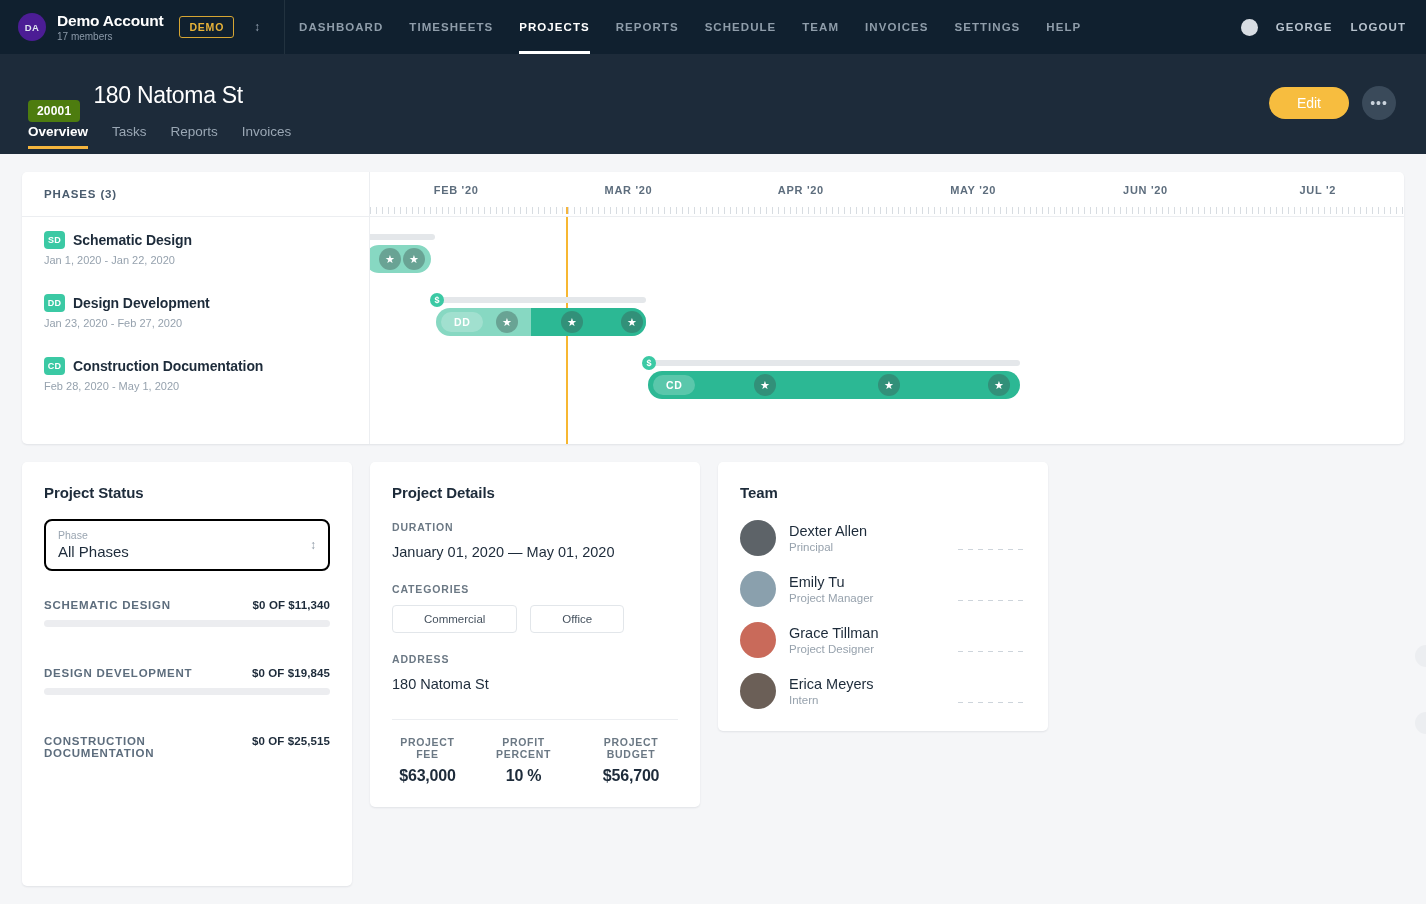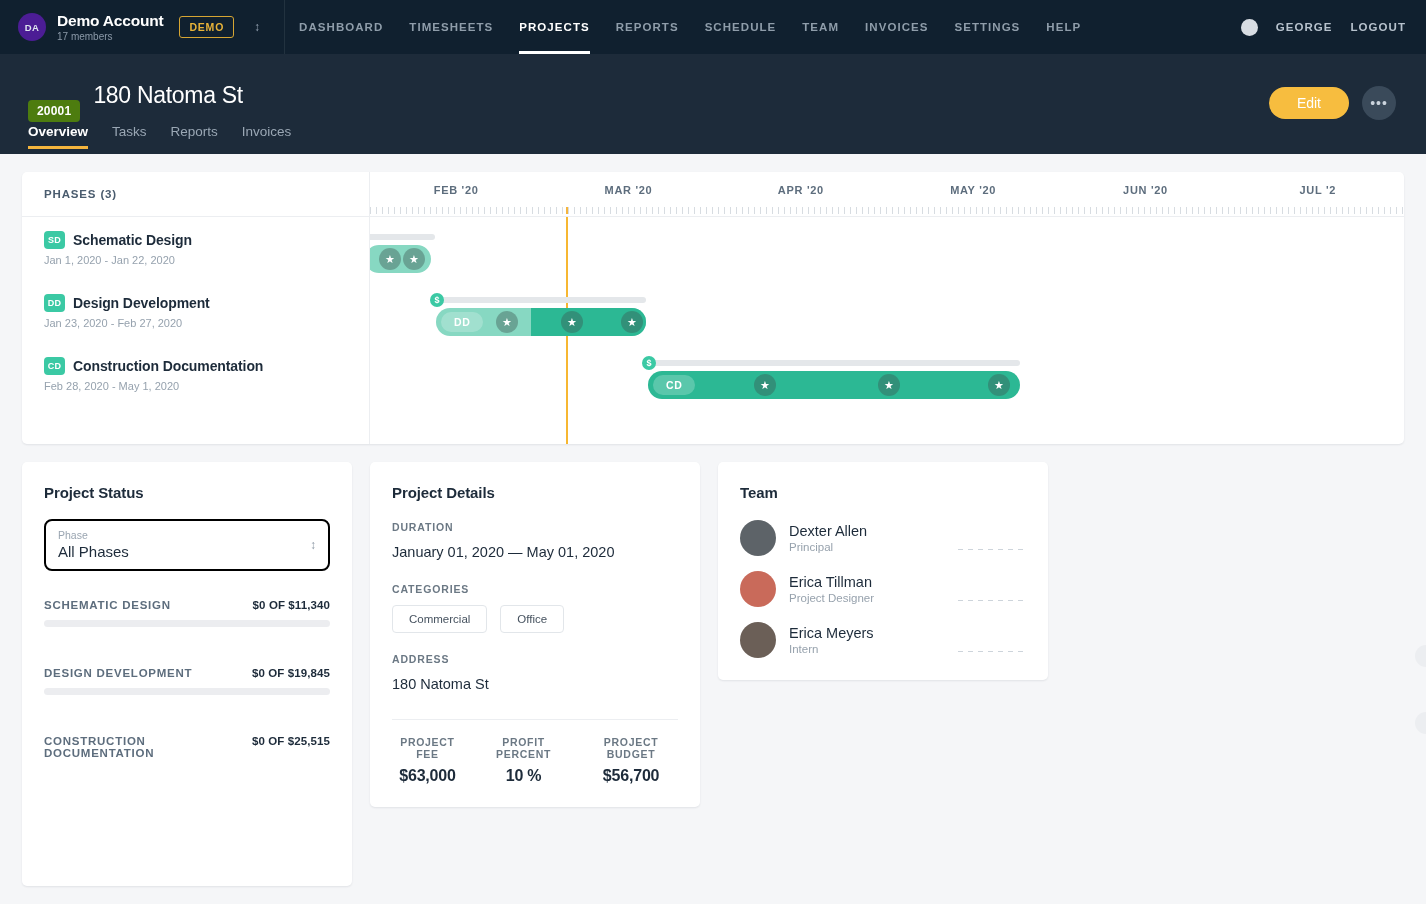--- a/index.html
+++ b/index.html
@@ -147,21 +147,21 @@
   .prog-head { display: flex; justify-content: space-between; align-items: flex-start; gap: 10px; }
   .prog-name { font-size: 11.5px; font-weight: bold; letter-spacing: .75px; color: #5d6d7d; max-width: 160px; }
   .prog-amt { font-size: 11.5px; font-weight: bold; color: #1d2b3a; text-align: right; letter-spacing: .1px; }
   .prog-bar { height: 7px; border-radius: 4px; background: #ecedf0; margin-top: 9px; }
   .prog-dates { display: flex; justify-content: space-between; margin-top: 11px; }
   .prog-date { font-size: 12.5px; font-weight: bold; color: #1d2b3a; }
 
   .d-label { font-size: 10.5px; font-weight: bold; letter-spacing: .85px; color: #6b7884; margin-top: 20px; }
   .d-value { font-size: 14.5px; color: #1d2b3a; margin-top: 9px; line-height: 1.45; }
   .cats { display: flex; gap: 13px; margin-top: 10px; }
-  .cat { border: 1px solid #e2e6ea; border-radius: 4px; padding: 7px 16px;
+  .cat { border: 1px solid #e2e6ea; border-radius: 4px; padding: 7px 31px;
          font-size: 11.5px; color: #46525f; }
   .fin-div { height: 1px; background: #eceef1; margin-top: 24px; }
   .fin { display: flex; gap: 16px; margin-top: 16px; }
   .fin-col { text-align: center; }
   .fin-k { font-size: 10.5px; font-weight: bold; letter-spacing: .7px; color: #6b7884; }
   .fin-v { font-size: 16px; font-weight: bold; margin-top: 7px; letter-spacing: -.2px; }
 
   .tm { display: flex; align-items: center; margin-top: 15px; }
   .tm-av { width: 36px; height: 36px; border-radius: 50%; flex: 0 0 36px; background: #cfd6dd; }
   .tm-txt { margin-left: 13px; }
@@ -379,25 +379,33 @@
 
     <div class="tm" style="margin-top:19px;">
       <div class="tm-av" style="background:#5d6368;"></div>
       <div class="tm-txt">
         <div class="tm-name">Dexter Allen</div>
         <div class="tm-role">Principal</div>
       </div>
       <div class="tm-dash"></div>
     </div>
 
+    <div class="tm">
+      <div class="tm-av" style="background:#8aa0ad;"></div>
+      <div class="tm-txt">
+        <div class="tm-name">Emily Tu</div>
+        <div class="tm-role">Project Manager</div>
+      </div>
+      <div class="tm-dash"></div>
+    </div>
 
     <div class="tm">
       <div class="tm-av" style="background:#c96a5a;"></div>
       <div class="tm-txt">
-        <div class="tm-name">Erica Tillman</div>
+        <div class="tm-name">Grace Tillman</div>
         <div class="tm-role">Project Designer</div>
       </div>
       <div class="tm-dash"></div>
     </div>
 
     <div class="tm">
       <div class="tm-av" style="background:#6b5f57;"></div>
       <div class="tm-txt">
         <div class="tm-name">Erica Meyers</div>
         <div class="tm-role">Intern</div>

